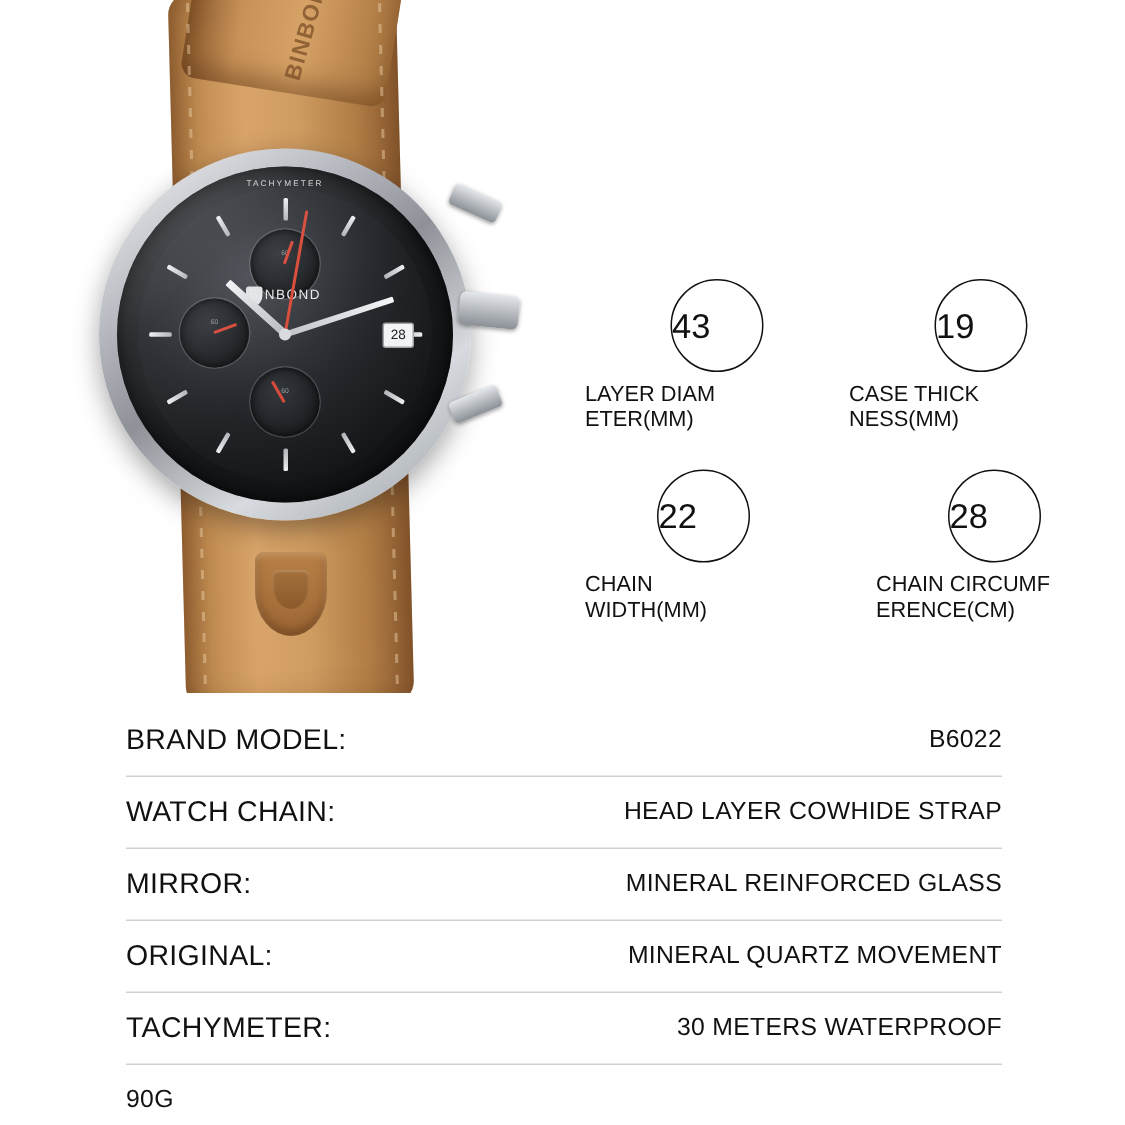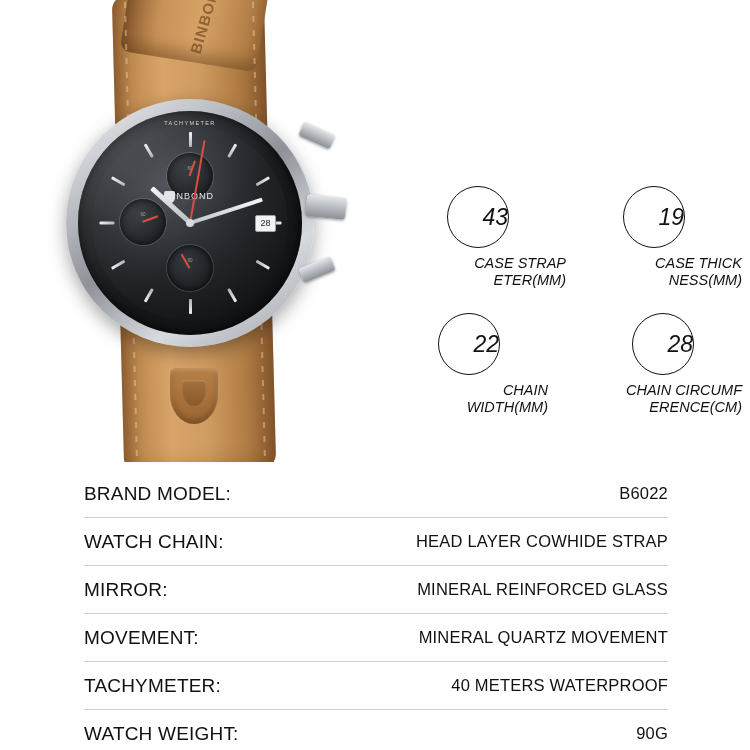--- a/index.html
+++ b/index.html
@@ -263,22 +263,21 @@
     left: 390px;
     top: 186px;
     width: 352px;
   }
   .spec-row {
     display: flex;
   }
   .spec-row.second-row { margin-top: 24px; gap: 36px; }
   .spec {
     width: 176px;
-    text-align: right;
-    font-style: italic;
+    text-align: left;
   }
   .spec-circle {
     width: 60px;
     height: 60px;
     margin: 0 auto;
     border: 1.6px solid #111;
     border-radius: 50%;
     line-height: 60px;
     font-size: 23px;
     color: #111;
@@ -379,21 +378,21 @@
 
     <div class="crown c1"></div>
     <div class="crown c2"></div>
     <div class="crown c3"></div>
   </div>
 
   <div class="specs">
     <div class="spec-row">
       <div class="spec">
         <div class="spec-circle">43</div>
-        <div class="spec-label">CASE STRAP
+        <div class="spec-label">LAYER DIAM
 ETER(MM)</div>
       </div>
       <div class="spec">
         <div class="spec-circle">19</div>
         <div class="spec-label">CASE THICK
 NESS(MM)</div>
       </div>
     </div>
     <div class="spec-row second-row">
       <div class="spec">
@@ -416,26 +415,25 @@
     </div>
     <div class="trow">
       <div class="tkey">WATCH CHAIN:</div>
       <div class="tval">HEAD LAYER COWHIDE STRAP</div>
     </div>
     <div class="trow">
       <div class="tkey">MIRROR:</div>
       <div class="tval">MINERAL REINFORCED GLASS</div>
     </div>
     <div class="trow">
-      <div class="tkey">MOVEMENT:</div>
+      <div class="tkey">ORIGINAL:</div>
       <div class="tval">MINERAL QUARTZ MOVEMENT</div>
     </div>
     <div class="trow">
       <div class="tkey">TACHYMETER:</div>
-      <div class="tval">40 METERS WATERPROOF</div>
-    </div>
-    <div class="trow">
-      <div class="tkey">WATCH WEIGHT:</div>
+      <div class="tval">30 METERS WATERPROOF</div>
+    </div>
+    <div class="trow">
       <div class="tval">90G</div>
     </div>
   </div>
 
 </div>
 
 </body></html>

